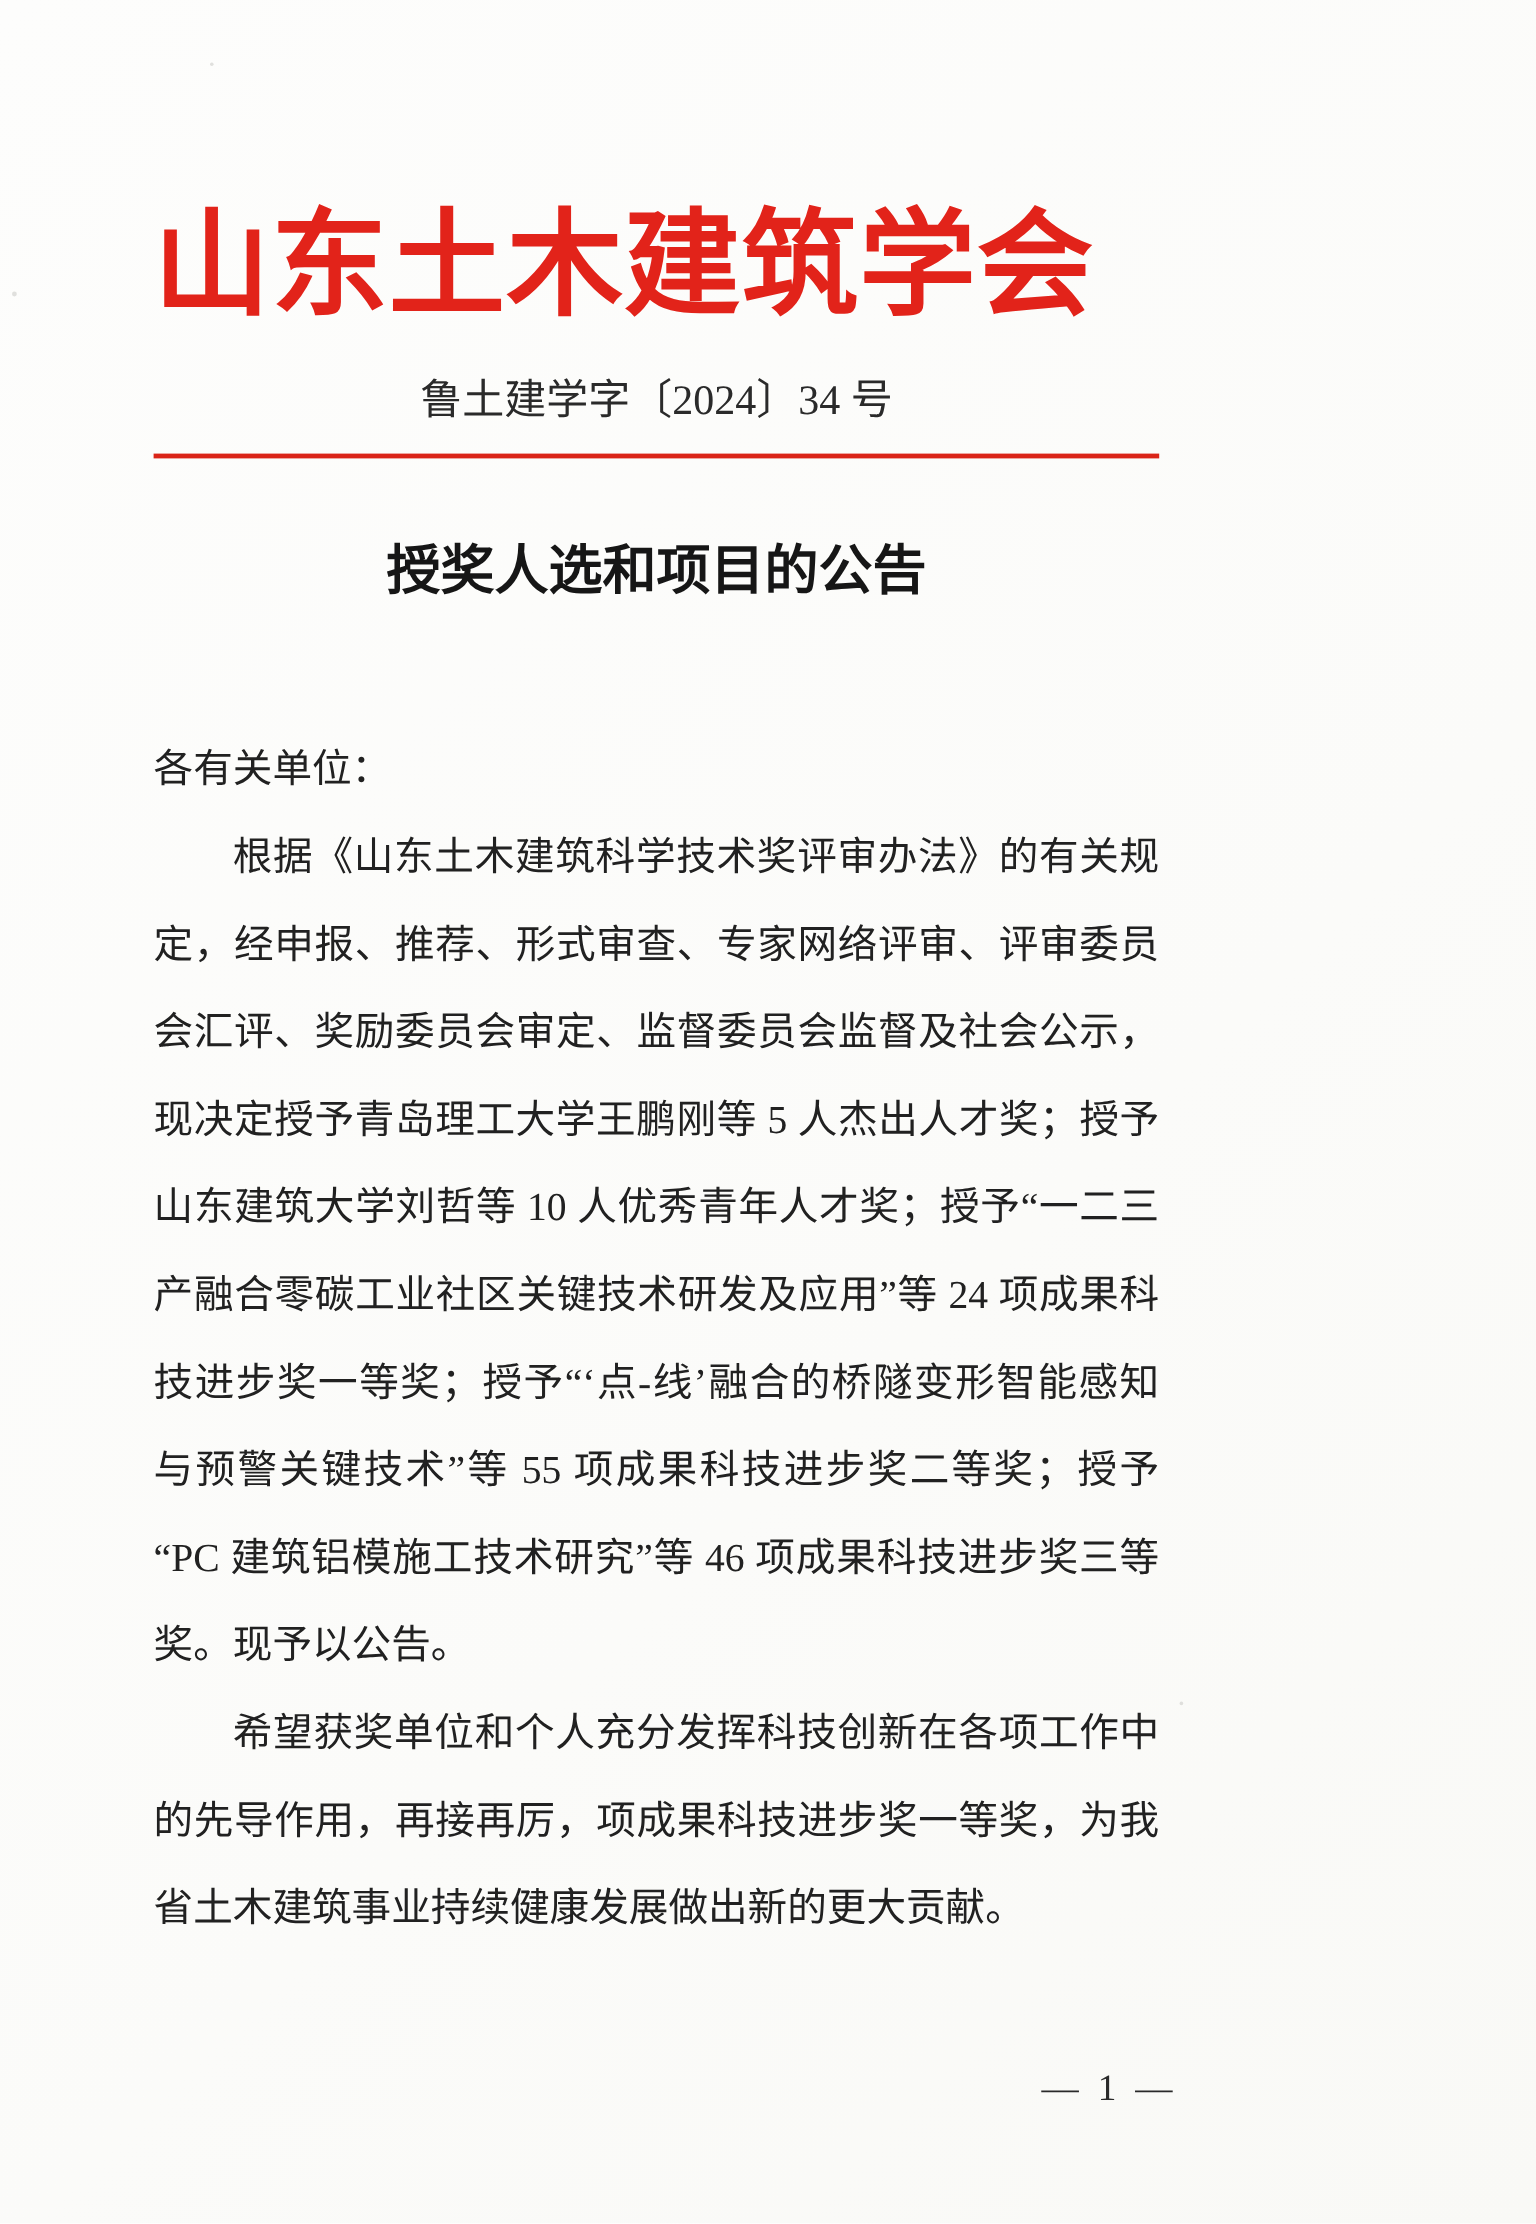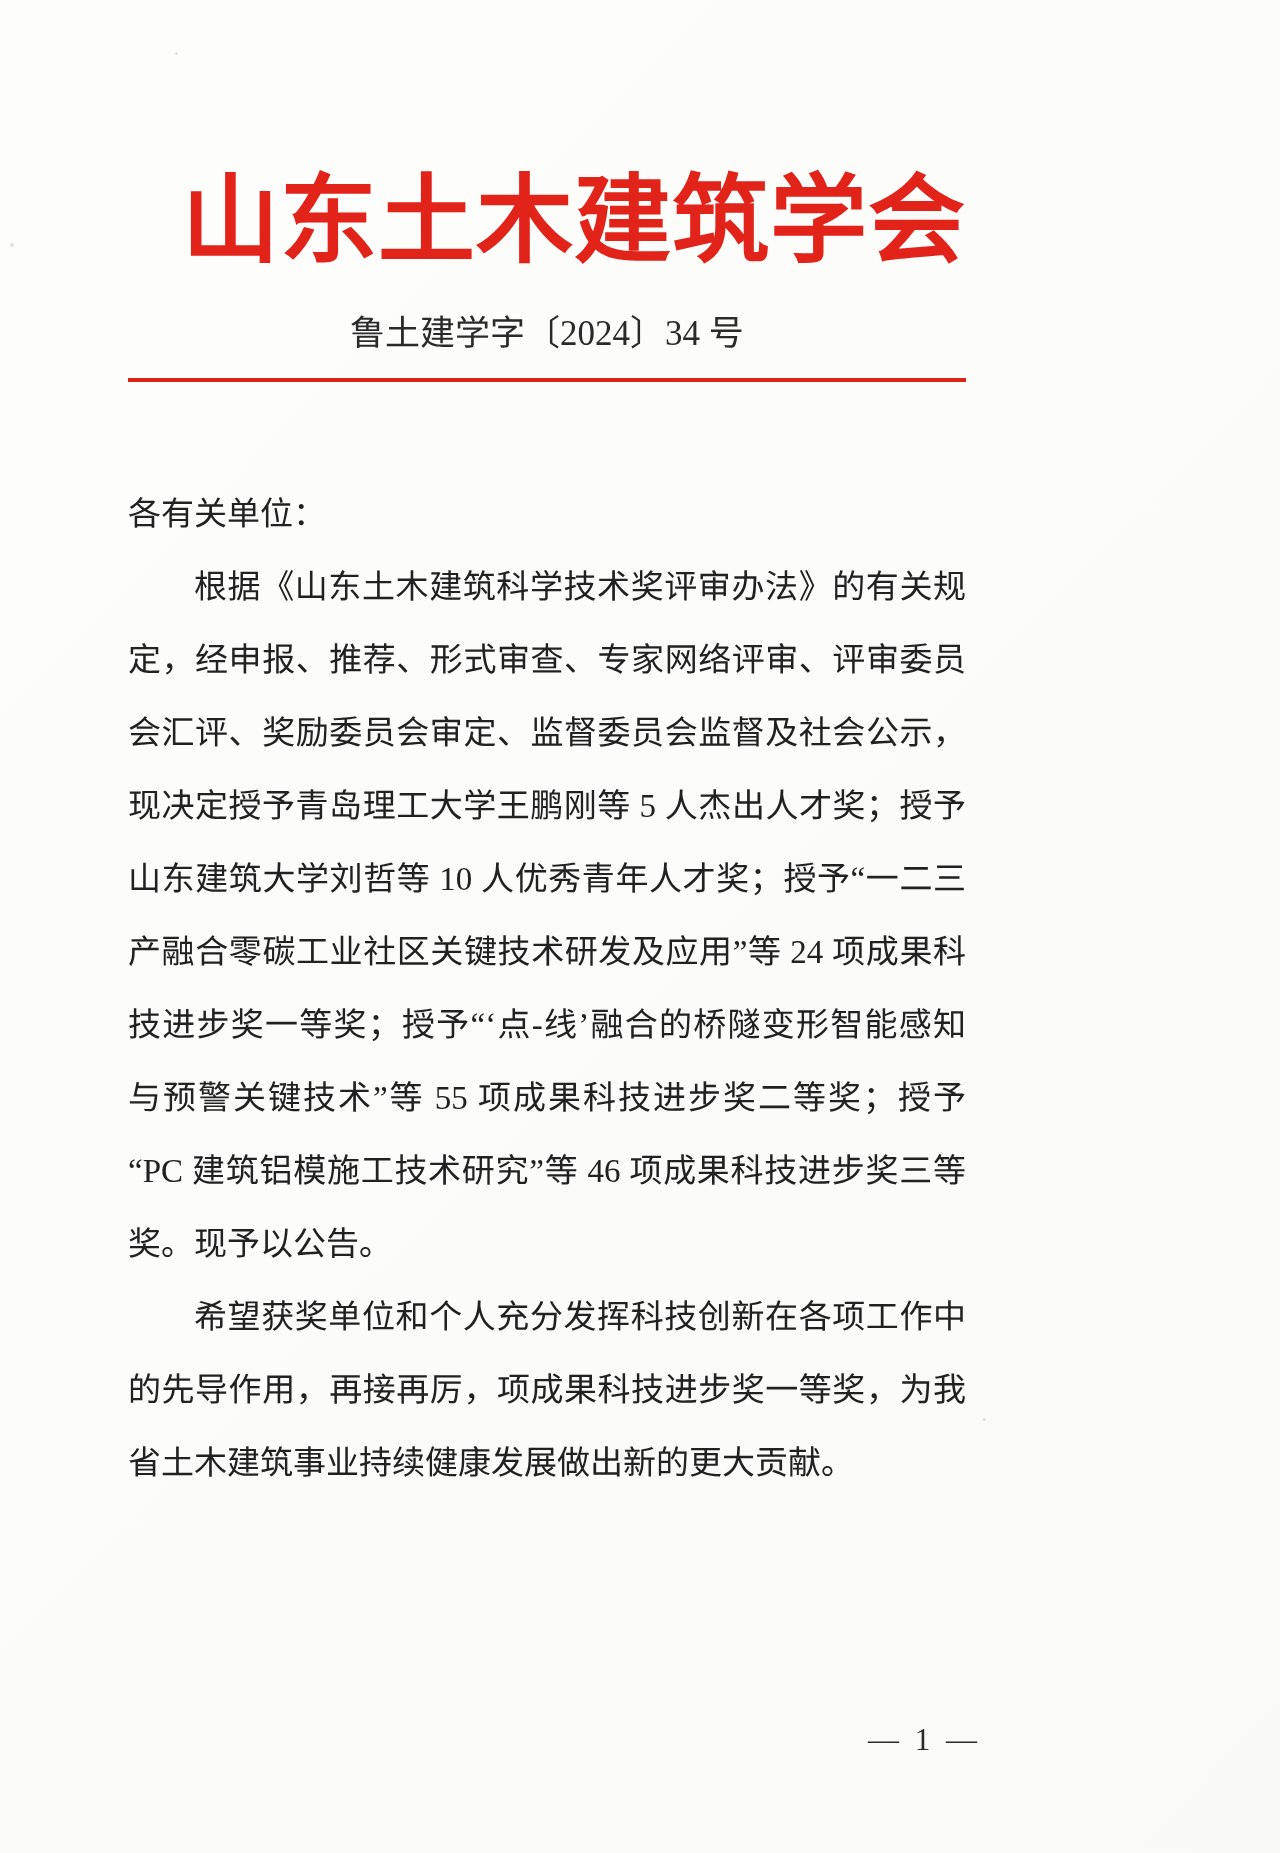--- a/index.html
+++ b/index.html
@@ -23,21 +23,21 @@
   .speck3 { left: 983px; top: 1418px; width: 3px; height: 3px; }
 
   .content {
     position: absolute;
     left: 128px;
     top: 0;
     width: 838px;
   }
   .org-title {
     margin-top: 152px;
-    text-align: right;
+    text-align: left;
     font-size: 97px;
     line-height: 1.45;
     font-weight: 700;
     letter-spacing: 1px;
     color: #e2231a;
     white-space: nowrap;
   }
   .doc-number {
     margin-top: 18px;
     text-align: center;
@@ -92,20 +92,21 @@
 
   <div class="content">
 
     <div class="org-title">山东土木建筑学会</div>
 
     <div class="doc-number">鲁土建学字〔2024〕34 号</div>
 
     <hr class="red-rule">
 
     <div class="doc-title">
+      <div>授奖人选和项目的公告</div>
     </div>
 
     <div class="body-text">
       <div class="salutation">各有关单位：</div>
       <p class="para">根据《山东土木建筑科学技术奖评审办法》的有关规定，经申报、推荐、形式审查、专家网络评审、评审委员会汇评、奖励委员会审定、监督委员会监督及社会公示，现决定授予青岛理工大学王鹏刚等 5 人杰出人才奖；授予山东建筑大学刘哲等 10 人优秀青年人才奖；授予“一二三产融合零碳工业社区关键技术研发及应用”等 24 项成果科技进步奖一等奖；授予“‘点-线’融合的桥隧变形智能感知与预警关键技术”等 55 项成果科技进步奖二等奖；授予“PC 建筑铝模施工技术研究”等 46 项成果科技进步奖三等奖。现予以公告。</p>
       <p class="para">希望获奖单位和个人充分发挥科技创新在各项工作中的先导作用，再接再厉，项成果科技进步奖一等奖，为我省土木建筑事业持续健康发展做出新的更大贡献。</p>
     </div>
   </div>
 
   <div class="page-number">— 1 —</div>

